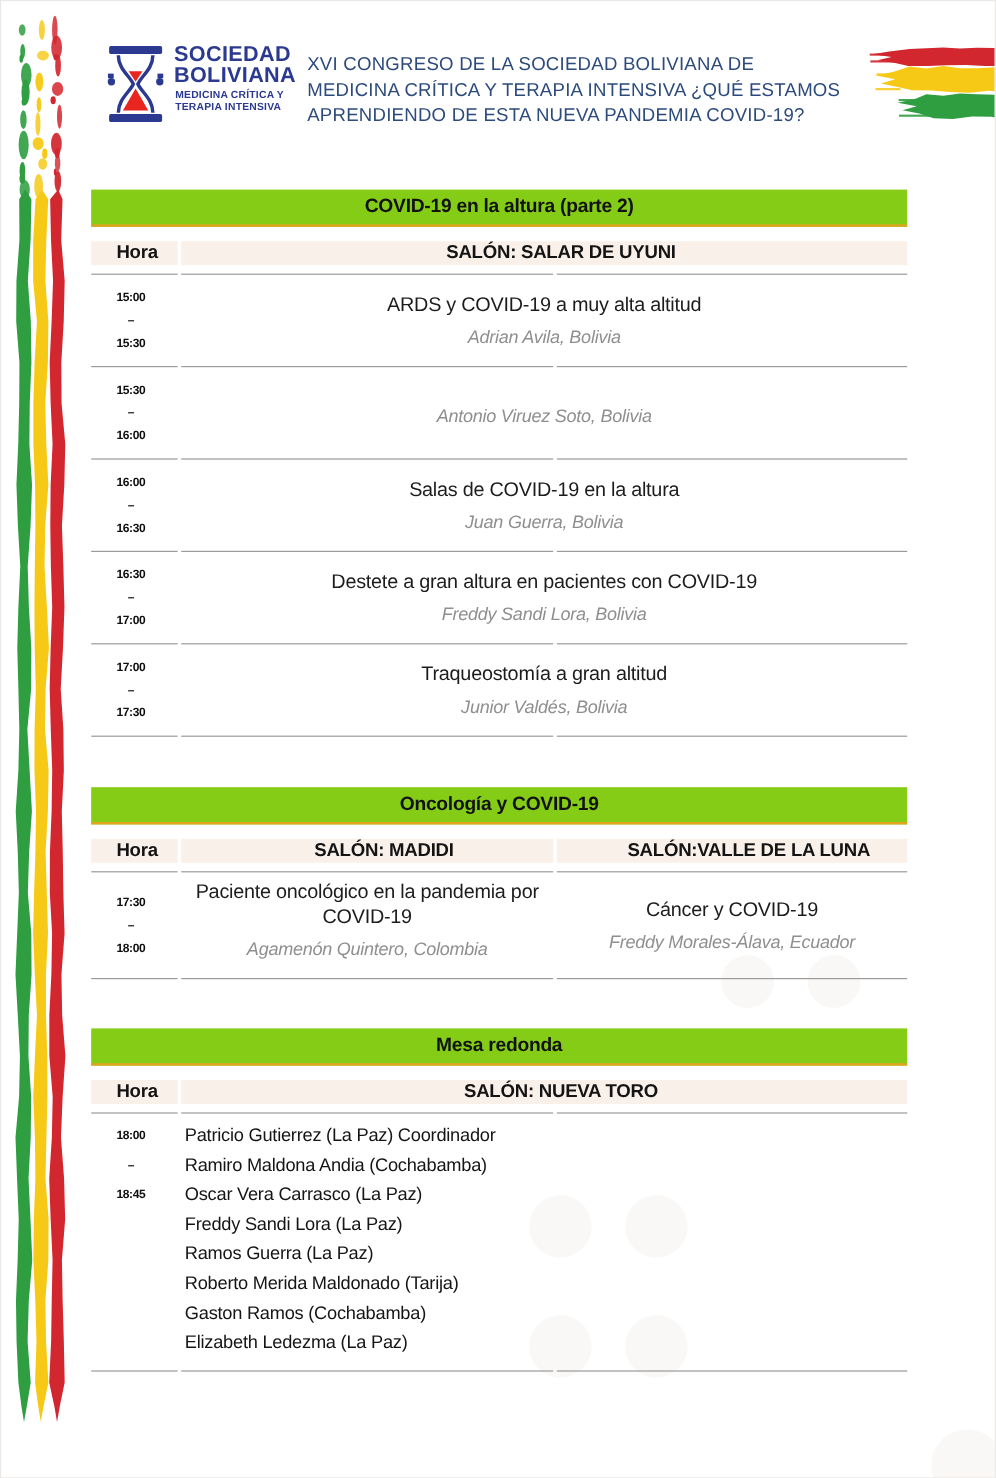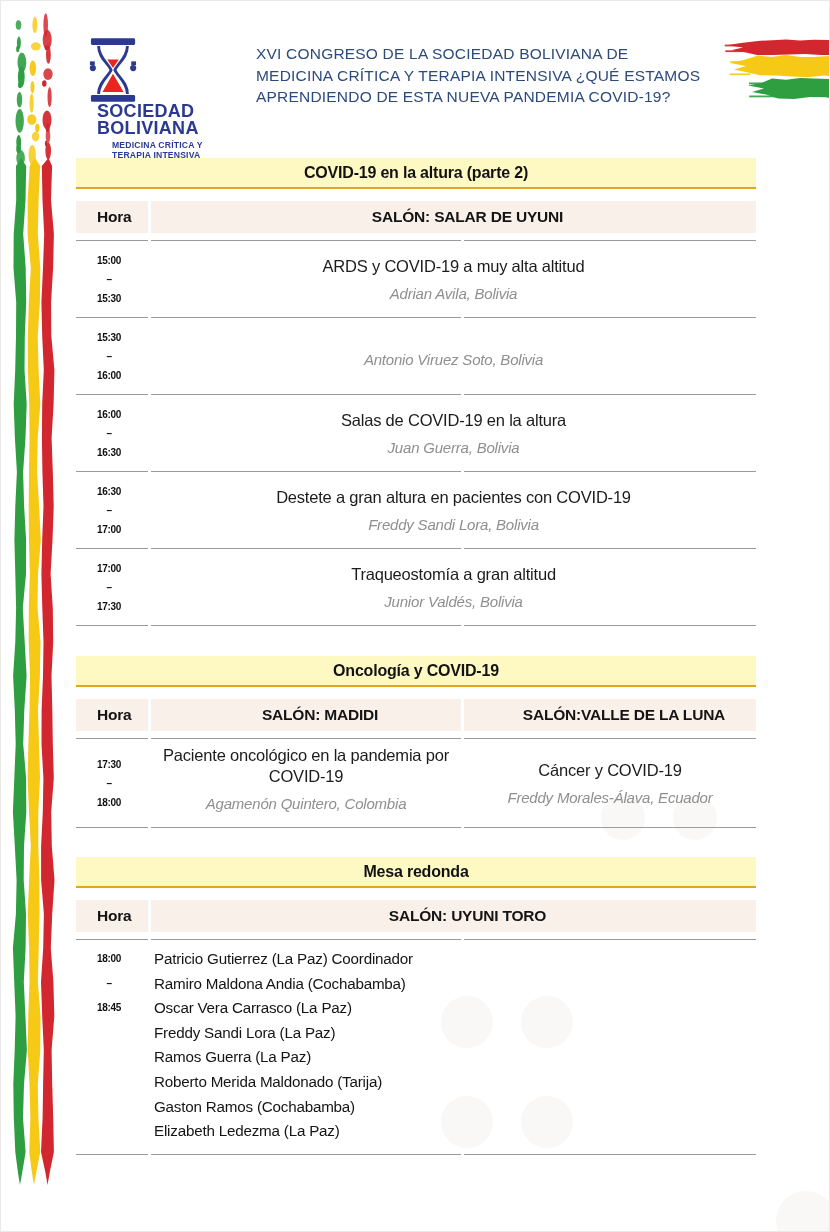--- a/index.html
+++ b/index.html
@@ -7,33 +7,33 @@
     position:relative;width:830px;height:1232px;margin:0 auto;
     background:#ffffff;border:1px solid #ebe9e7;box-sizing:border-box;
     font-family:"Liberation Sans", sans-serif;overflow:hidden;
   }
   
   .left-brush{position:absolute;left:6px;top:10px;}
   .tr-brush{position:absolute;right:0;top:34px;}
   .wm{position:absolute;border-radius:50%;background:#f6f2ef;opacity:.55;}
   
   .header{position:absolute;left:88px;top:36px;display:flex;}
-  .logo{display:flex;align-items:flex-start;flex-direction:column;}
+  .logo{display:flex;align-items:flex-start;}
   .logo-text{margin-left:8px;color:#2B3990;}
   .logo-line{font-weight:bold;font-size:18px;line-height:17px;letter-spacing:.3px;}
-  .logo-sub{font-size:8.6px;font-weight:bold;line-height:9.5px;letter-spacing:.2px;margin-left:15px;}
+  .logo-sub{font-size:8.6px;font-weight:bold;line-height:9.5px;letter-spacing:.2px;margin-left:1px;}
   .logo-sub.first{margin-top:4px;}
   .congress-title{position:absolute;left:167px;top:6px;width:475px;
     color:#2C4A7C;font-size:15.5px;line-height:21.5px;letter-spacing:.2px;}
   
   .section{position:absolute;left:75px;width:680px;}
-  .band{height:31px;background:#fef9c3;border-bottom:2px solid #e3a41e;
+  .band{height:31px;background:#84cc16;border-bottom:2px solid #e3a41e;
     display:flex;align-items:center;justify-content:center;
     font-weight:bold;font-size:16px;color:#121212;letter-spacing:-0.2px;box-sizing:border-box;}
-  .salon-row{margin-top:12px;height:32px;display:grid;column-gap:3px;}
+  .salon-row{margin-top:12px;height:20px;display:grid;column-gap:3px;}
   .cols2{grid-template-columns:72px 1fr;}
   .cols3{grid-template-columns:72px 310px 1fr;}
   .cell{background:#FAF0EA;display:flex;align-items:center;font-weight:bold;
     font-size:15.5px;color:#141414;letter-spacing:-0.2px;padding-left:28px;}
   .cell.hora{padding-left:21px;}
   .cell.salon{justify-content:center;}
   .rule{display:flex;column-gap:3px;margin-top:7px;}
   .rule .seg{height:1px;background:#9b9b9b;}
   .rule .g1{width:72px;} .rule .g2{width:310px;} .rule .g3{flex:1;}
   .row{display:grid;column-gap:3px;align-items:center;}
@@ -279,21 +279,21 @@
         <span class="seg g3"></span>
       </div>
   </div>
 
   <div class="section" style="top:856px;">
     <div class="band">
       <span>Mesa redonda</span>
     </div>
     <div class="salon-row cols2">
       <div class="cell hora">Hora</div>
-      <div class="cell salon">SALÓN: UYUNI TORO</div>
+      <div class="cell salon">SALÓN: NUEVA TORO</div>
     </div>
     <div class="rule">
         <span class="seg g1"></span>
         <span class="seg g2"></span>
         <span class="seg g3"></span>
       </div>
 
     <div class="row cols2 row3" style="align-items:start;">
       <div class="time wide" style="align-self:start;"><span class="tblock">
         <div class="t">18:00</div>

